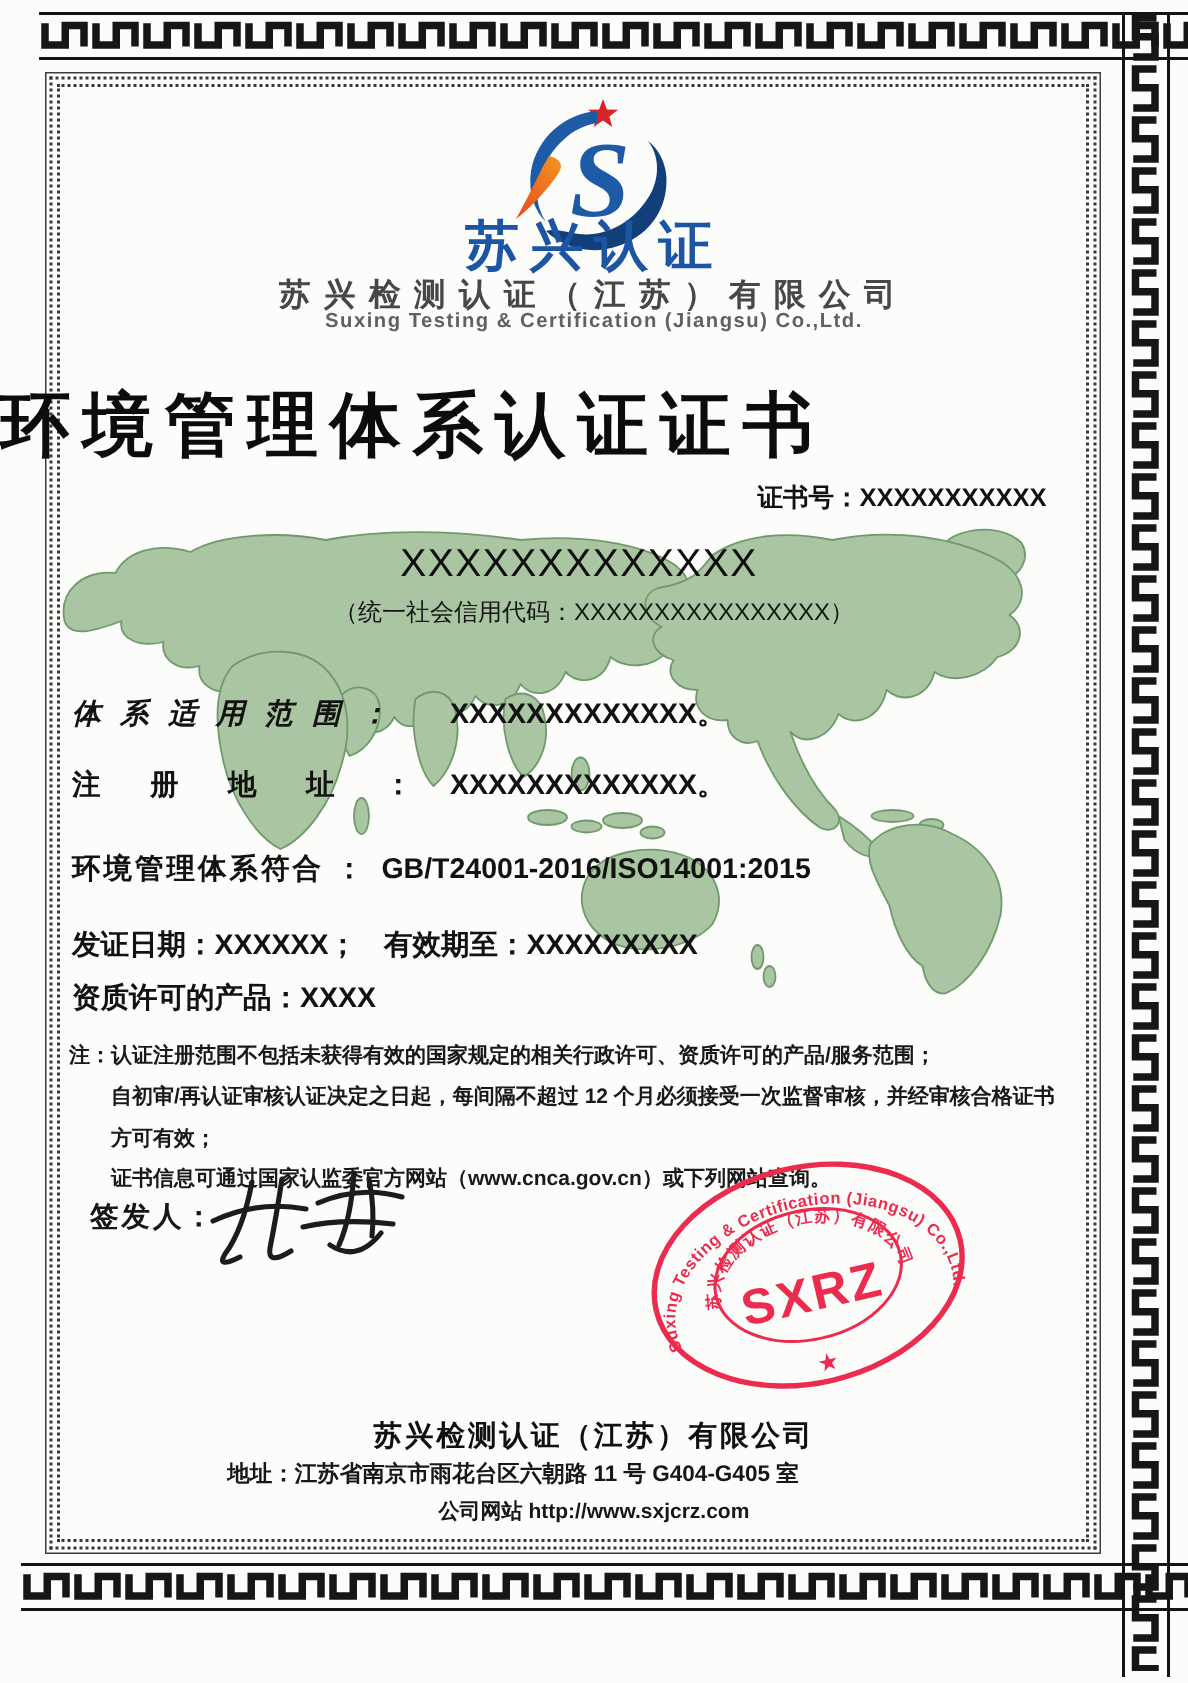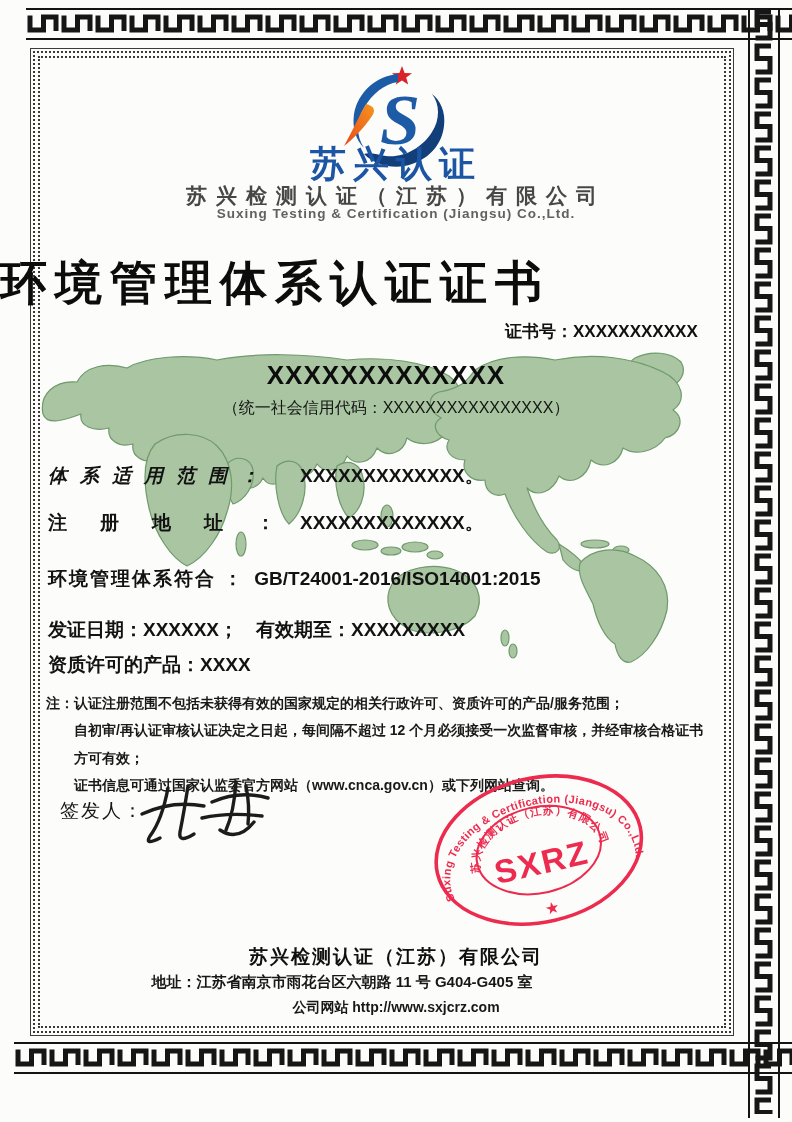--- a/index.html
+++ b/index.html
@@ -45,21 +45,21 @@
     position:absolute; left:505px; top:320px;
     font-size:17px; font-weight:700; color:#111;
   }
 
   
   .map { position:absolute; left:35px; top:348px; }
 
   
   .holder-name {
     position:absolute; left:0; top:360px; width:772px; text-align:center;
-    font-size:26px; font-weight:700; letter-spacing:1px; color:#0d0d0d;
+    font-size:26px; font-weight:400; letter-spacing:1px; color:#0d0d0d;
   }
   .credit-code {
     position:absolute; left:0; top:398px; width:792px; text-align:center;
     font-size:16px; font-weight:400; color:#151515;
   }
 
   
   .row { position:absolute; left:48px; font-size:19px; font-weight:700; color:#121212; white-space:nowrap; }
   .row-scope   { top:463px; }
   .row-address { top:510px; }
@@ -74,21 +74,21 @@
   
   .notes {
     position:absolute; left:46px; top:690px; width:660px;
     font-size:14px; font-weight:700; color:#191919; line-height:1.95;
   }
   .notes .note-body { display:flex; }
   .notes .note-prefix { flex:0 0 auto; }
   .notes .note-lines { flex:1; }
 
   
-  .signer-label { position:absolute; left:60px; top:798px; font-size:19px; font-weight:400; letter-spacing:2px; }
+  .signer-label { position:absolute; left:60px; top:798px; font-size:19px; font-weight:700; letter-spacing:2px; }
   .signature { position:absolute; left:128px; top:772px; }
 
   
   .seal { position:absolute; left:428px; top:772px; transform:rotate(-13deg); }
 
   
   .footer-company {
     position:absolute; left:0; top:944px; width:792px; text-align:center;
     font-size:19px; font-weight:700; letter-spacing:2px; color:#101010;
   }

